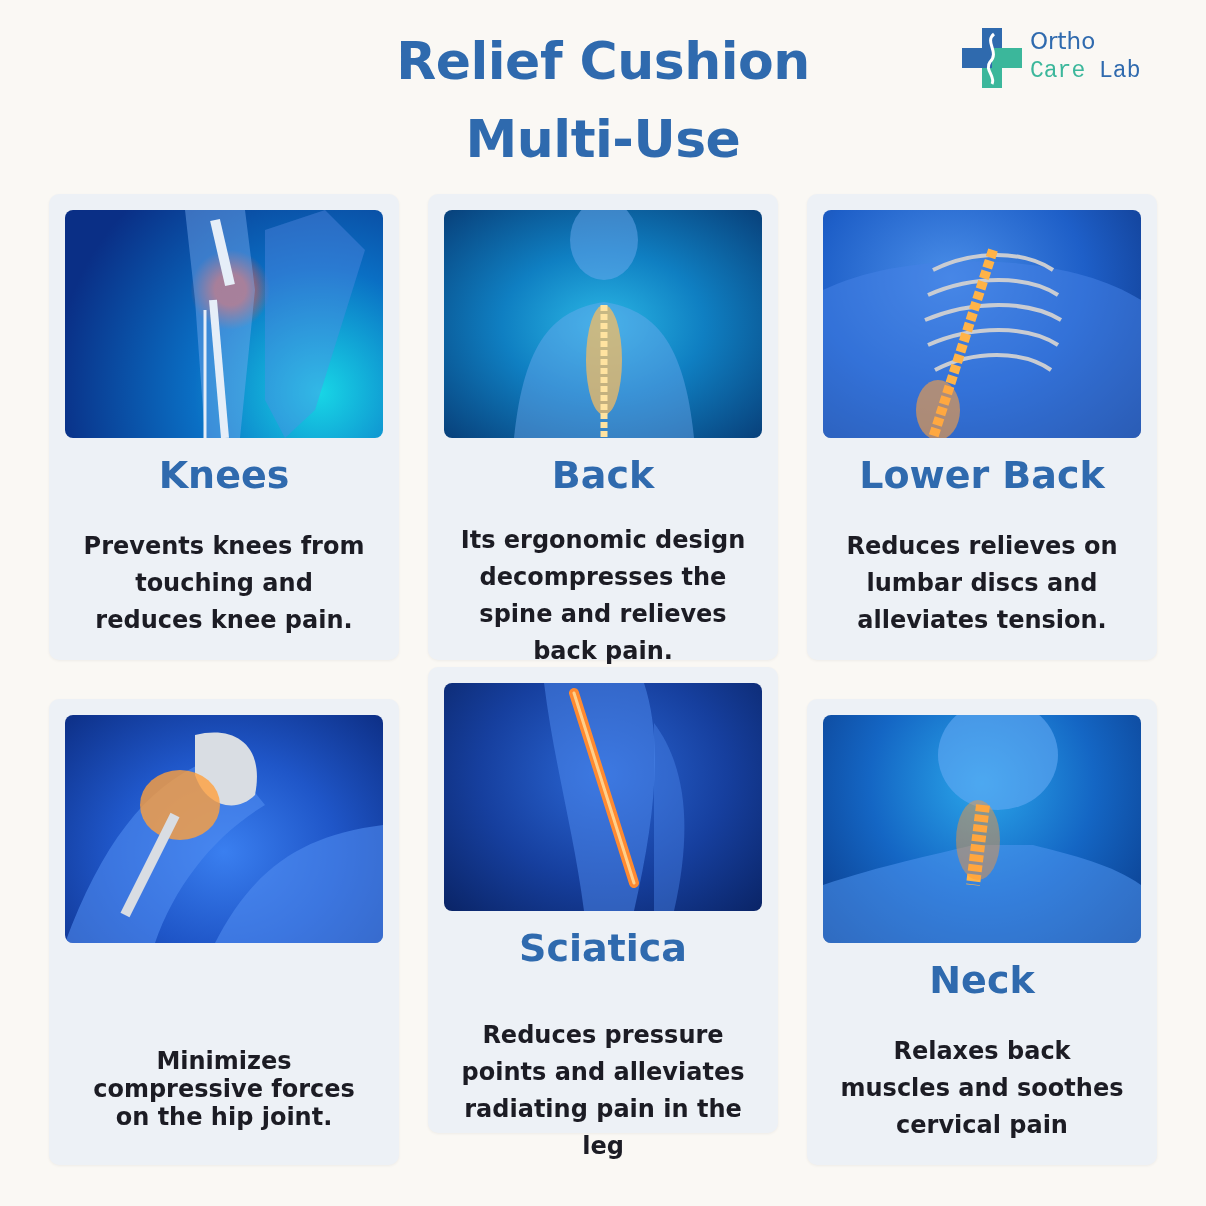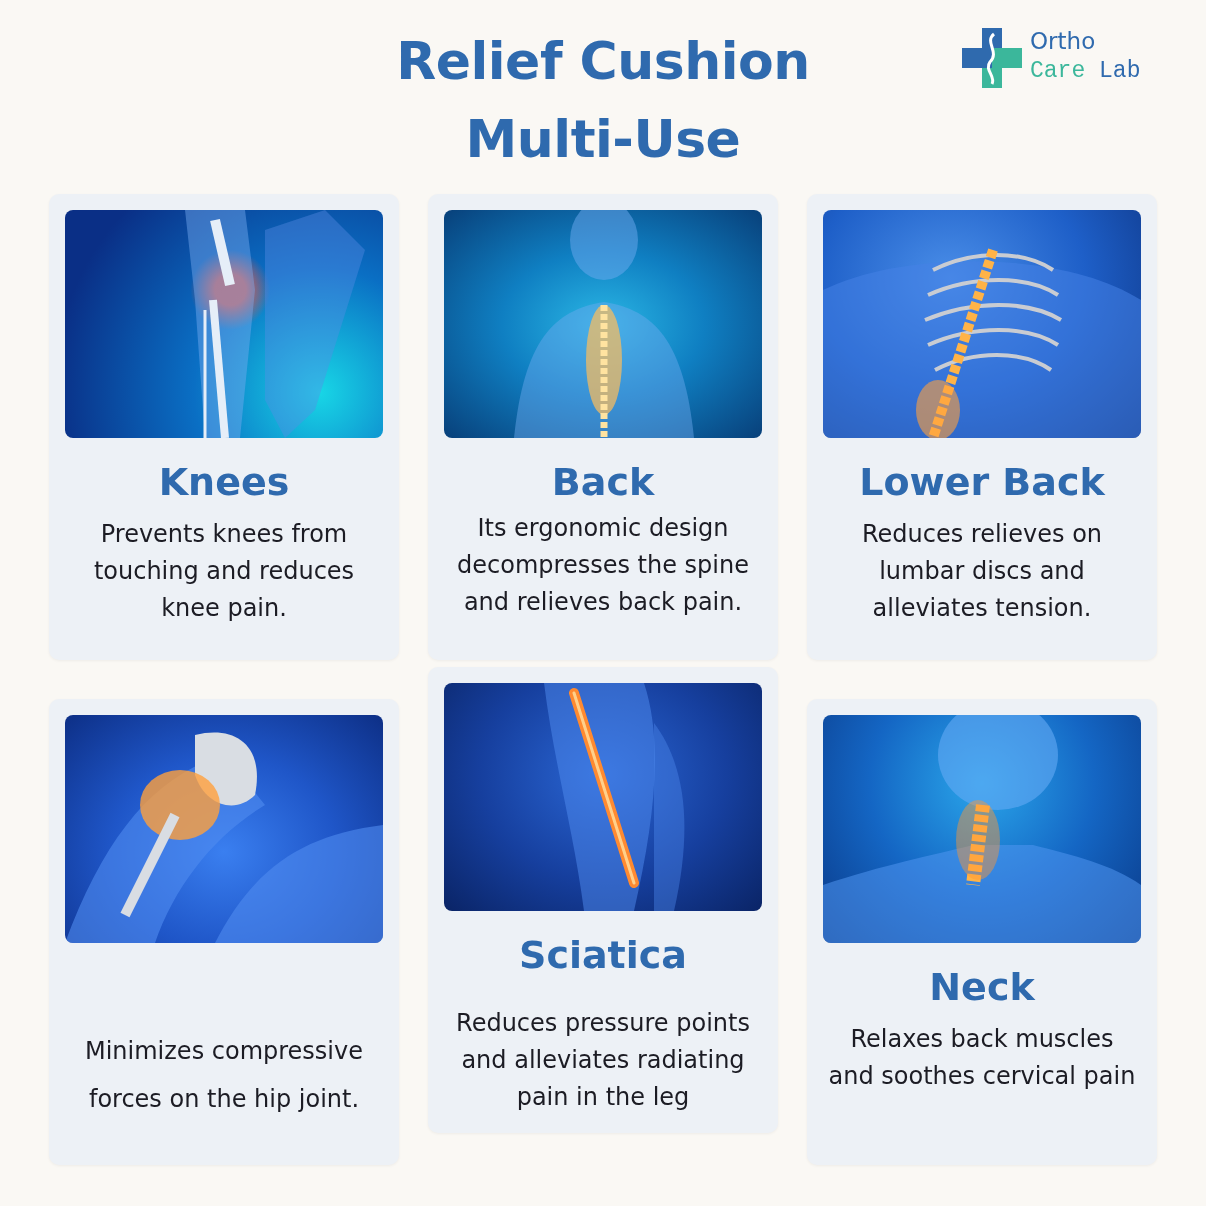--- a/index.html
+++ b/index.html
@@ -23,26 +23,26 @@
   .card {
     position: absolute; width: 350px; height: 466px;
     background: #edf1f6; border-radius: 10px;
     box-shadow: 0 1px 3px rgba(0,0,0,0.05);
   }
   .card .img {
     position: absolute; left: 16px; top: 16px; width: 318px; height: 228px;
     border-radius: 8px; overflow: hidden;
   }
   .card h2 {
-    position: absolute; left: 0; right: 0; top: 258px; margin: 8px;
+    position: absolute; left: 0; right: 0; top: 258px; margin: 1px;
     text-align: center; color: #2f6aae; font-size: 38px; font-weight: bold;
   }
   .card p {
-    position: absolute; left: 18px; right: 18px; top: 322px; margin: 0;
-    text-align: center; color: #1c1c24; font-size: 24px; line-height: 37px;
+    position: absolute; left: 18px; right: 18px; top: 322px; margin: 12px;
+    text-align: center; color: #1c1c24; font-size: 24px; line-height: 37px; font-weight: bold;
   }
 </style>
 </head>
 <body>
 
 <div class="title">
   <div>Relief Cushion</div>
   <div>Multi-Use</div>
 </div>
 
@@ -109,21 +109,21 @@
 <div class="card" style="left:49px;top:699px">
   <div class="img" style="background:radial-gradient(ellipse at 50% 60%, #3a7ff0 0, #1f56c8 50%, #0d2f86 100%);">
     <svg width="318" height="228" viewBox="0 0 318 228" style="position:absolute;left:0;top:0">
       <path d="M0 228 C40 120, 90 60, 160 40 L200 90 C150 120, 110 170, 90 228 Z" fill="rgba(80,140,240,0.6)"></path>
       <path d="M150 228 C190 150, 240 120, 318 110 L318 228 Z" fill="rgba(80,140,240,0.6)"></path>
       <path d="M130 20 C170 10, 200 30, 190 80 C170 100, 140 90, 130 60 Z" fill="#d9dde3"></path>
       <ellipse cx="115" cy="90" rx="40" ry="35" fill="rgba(255,160,60,0.8)"></ellipse>
       <path d="M110 100 L60 200" stroke="#d9dde3" stroke-width="10"></path>
     </svg>
   </div>
-  <p style="top:328px;line-height:48px">Minimizes compressive forces on the hip joint.</p>
+  <p style="top:336px;line-height:28px">Minimizes compressive forces on the hip joint.</p>
 </div>
 
 <div class="card" style="left:428px;top:667px">
   <div class="img" style="background:radial-gradient(ellipse at 50% 40%, #2a66d4 0, #163f9e 55%, #0a2466 100%);">
     <svg width="318" height="228" viewBox="0 0 318 228" style="position:absolute;left:0;top:0">
       <path d="M100 0 L200 0 C220 60, 210 140, 190 228 L140 228 C130 150, 110 80, 100 0 Z" fill="rgba(80,140,240,0.5)"></path>
       <path d="M210 40 C240 80, 250 140, 230 228 L210 228 Z" fill="rgba(80,140,240,0.4)"></path>
       <path d="M130 10 L190 200" stroke="#ff8a30" stroke-width="10" stroke-linecap="round"></path>
       <path d="M130 10 L190 200" stroke="#ffd08a" stroke-width="3" stroke-linecap="round"></path>
     </svg>

